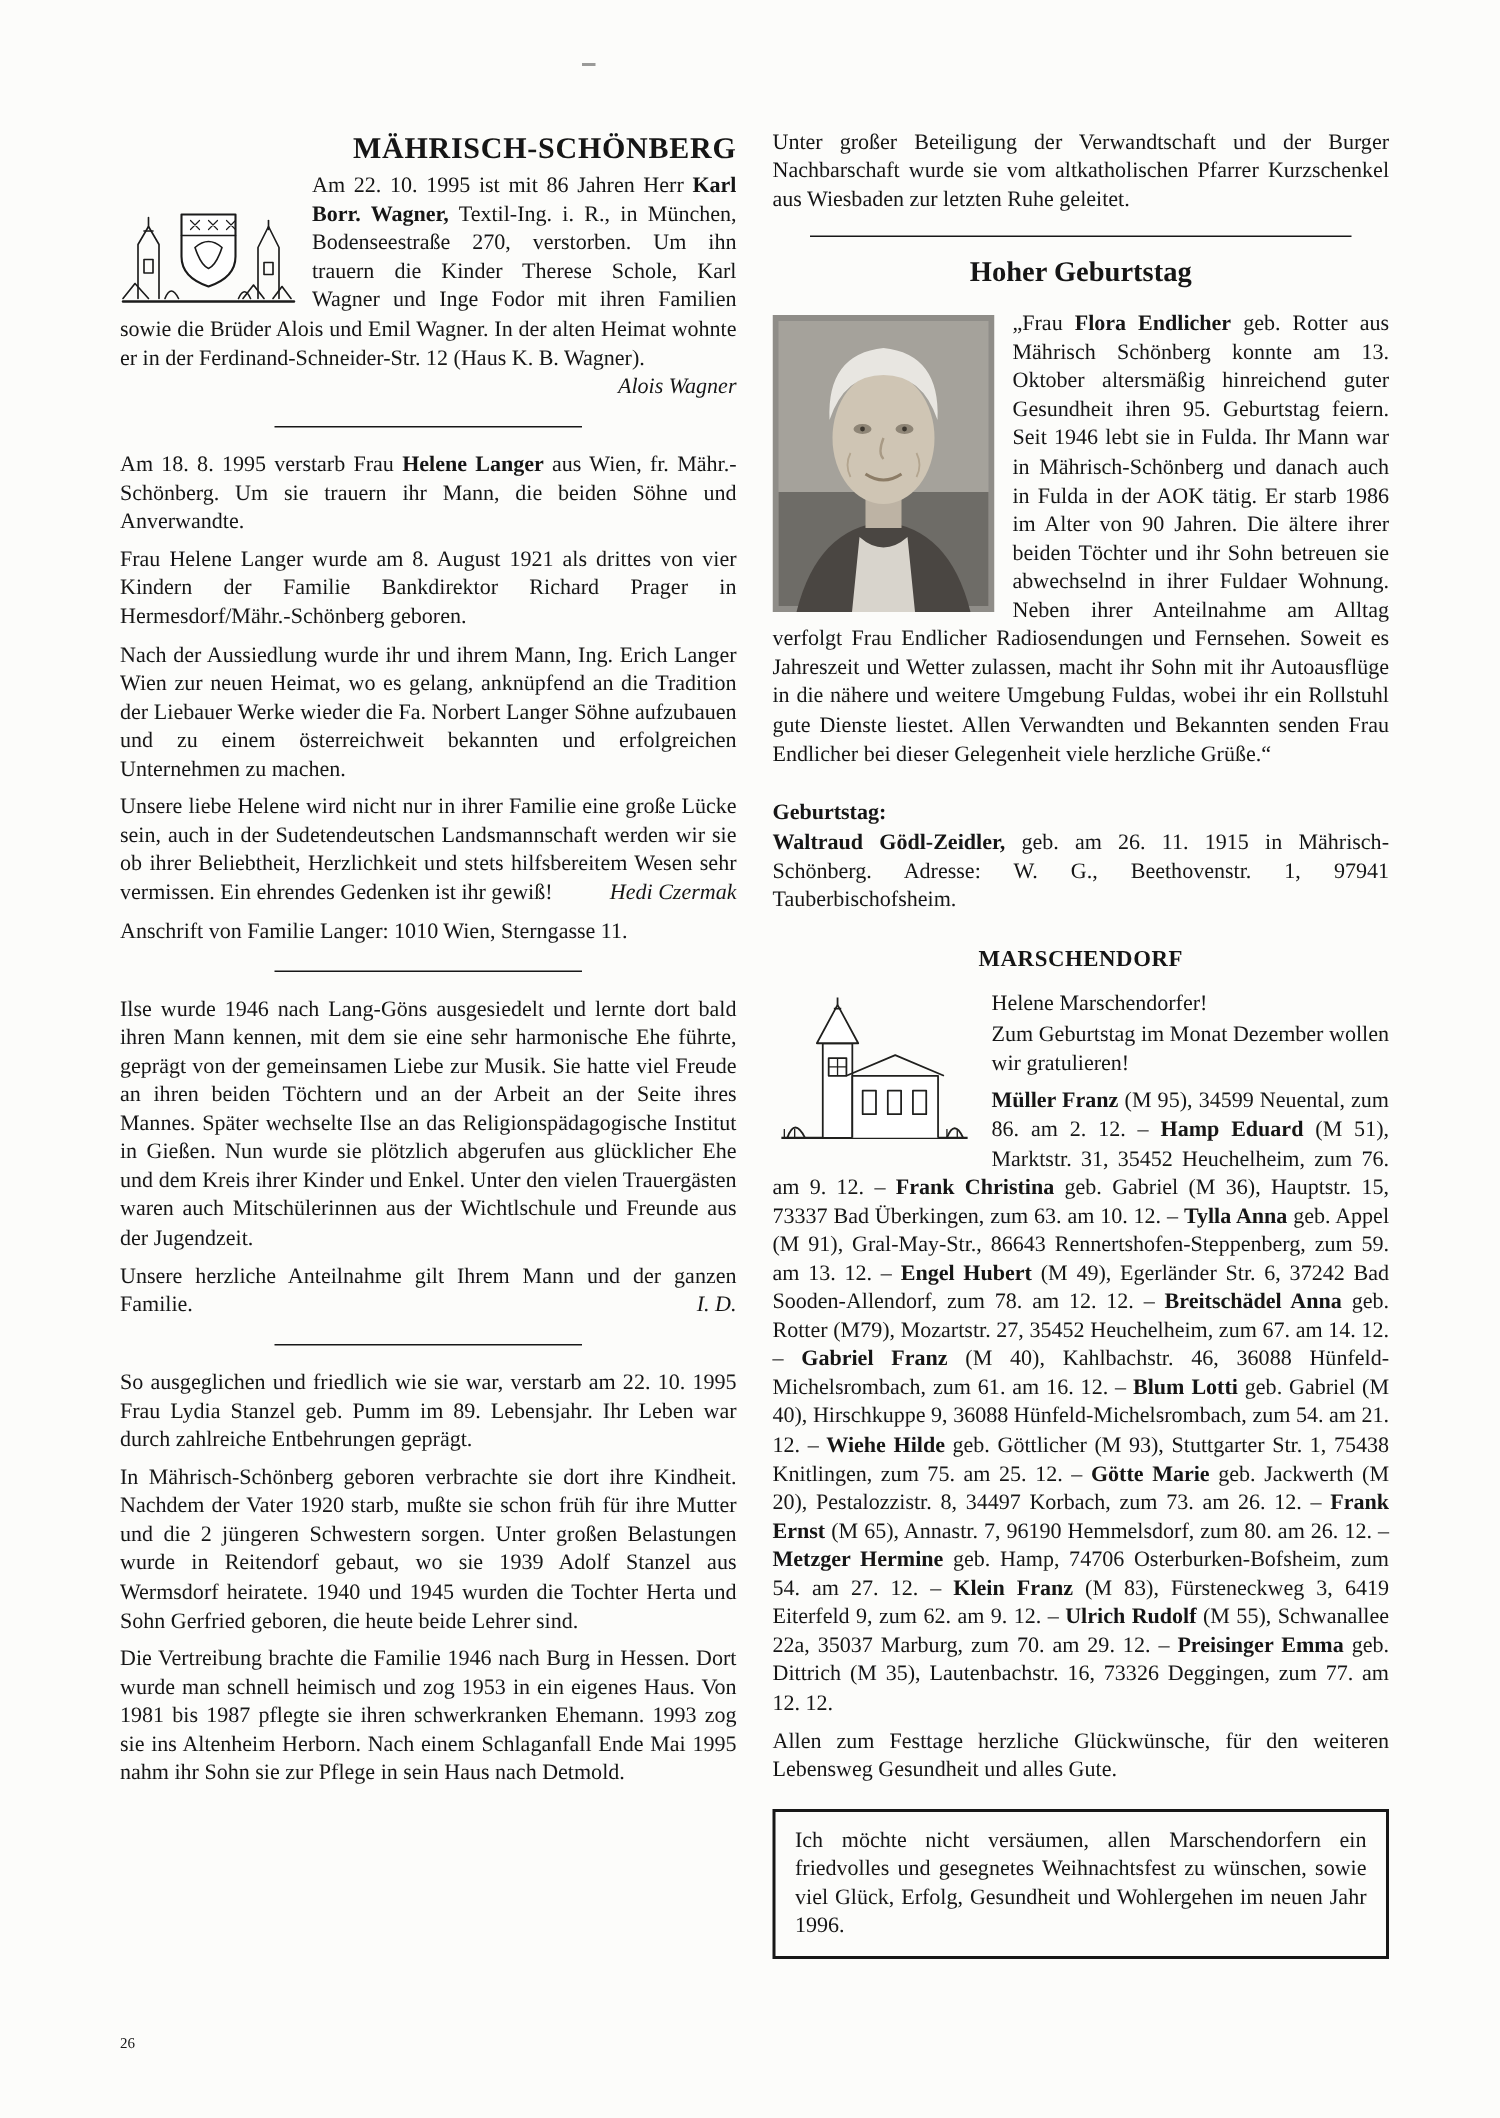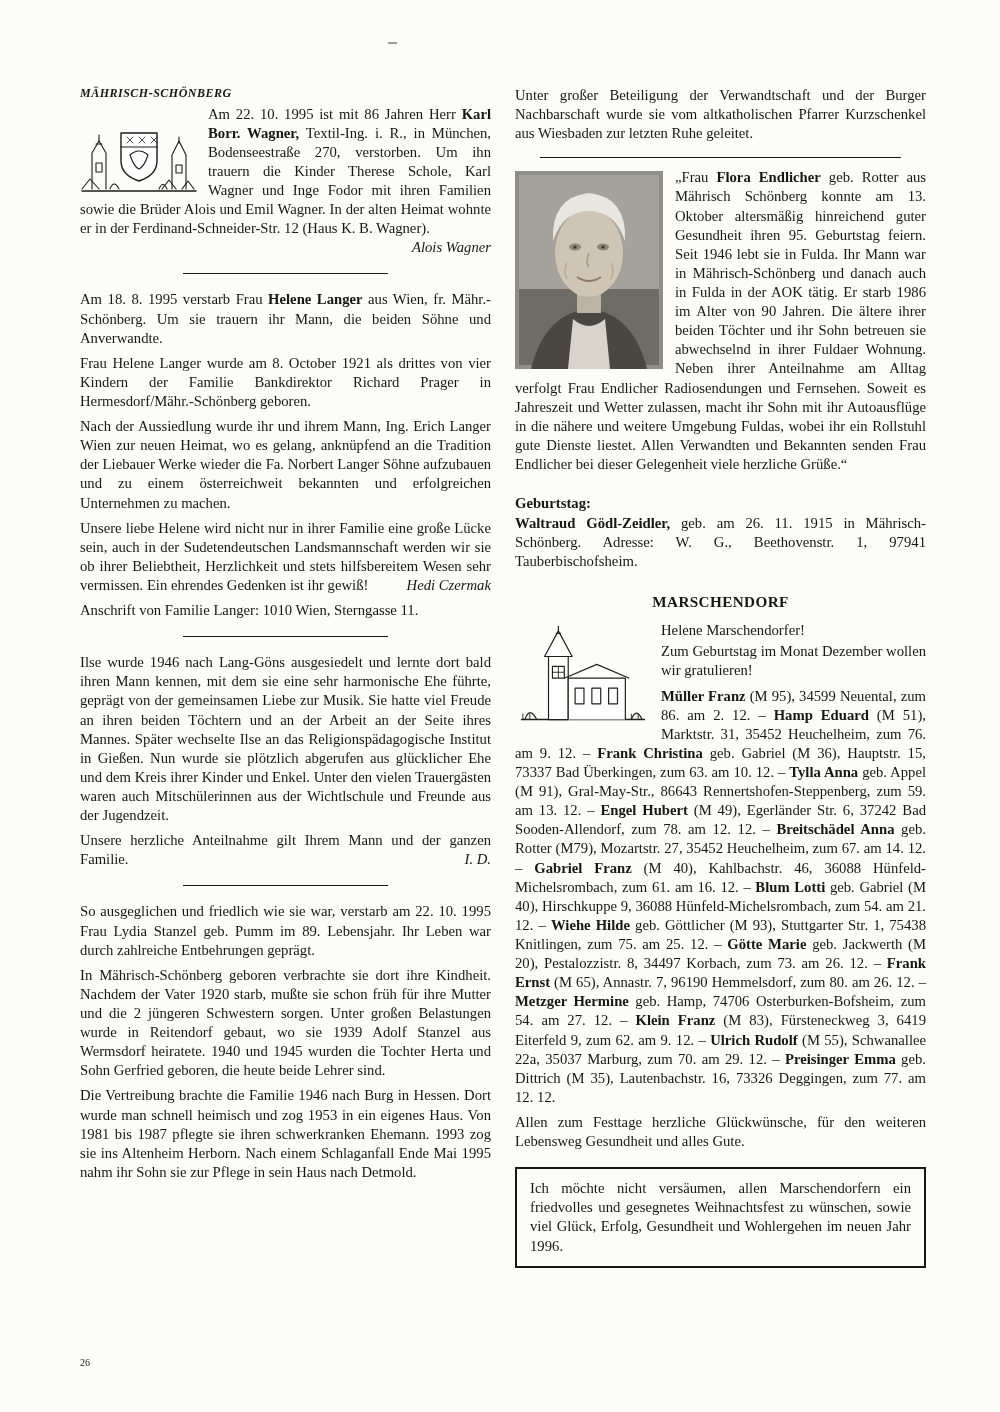--- a/index.html
+++ b/index.html
@@ -23,22 +23,22 @@
   }
   .columns { display: flex; gap: 24px; }
   .col {
     flex: 1 1 0; min-width: 0;
     font-size: 14.7px; line-height: 1.3;
     text-align: justify;
     hyphens: auto; -webkit-hyphens: auto;
   }
   .col-title {
     margin: 0 0 3px 0;
-    font-size: 12px; font-weight: bold;
-    text-align: left; letter-spacing: 0.5px; font-style: italic;
+    font-size: 20px; font-weight: bold;
+    text-align: right; letter-spacing: 0.5px;
   }
   .sub-title {
     margin: 0 0 3px 0;
     font-size: 15px; font-weight: bold;
     text-align: center;
   }
   .para { margin: 0 0 6px 0; }
   .sig { float: right; font-style: italic; margin-left: 16px; }
   .crest { float: left; width: 118px; margin: 2px 10px 2px 0; }
   .crest svg, .portrait svg, .church svg { display: block; width: 100%; height: auto; }
@@ -106,21 +106,21 @@
         <p class="para">
           <span><span>Am 22. 10. 1995 ist mit 86 Jahren Herr </span><span style="font-weight: bold;">Karl Borr. Wagner,</span><span> Textil-Ing. i. R., in München, Bodenseestraße 270, verstorben. Um ihn trauern die Kinder Therese Schole, Karl Wagner und Inge Fodor mit ihren Familien sowie die Brüder Alois und Emil Wagner. In der alten Heimat wohnte er in der Ferdinand-Schneider-Str. 12 (Haus K. B. Wagner).</span></span>
           <span class="sig">Alois Wagner</span>
         </p>
       </div>
 
       <hr class="rule">
 
       <div>
         <p class="para"><span>Am 18. 8. 1995 verstarb Frau </span><span style="font-weight: bold;">Helene Langer</span><span> aus Wien, fr. Mähr.-Schönberg. Um sie trauern ihr Mann, die beiden Söhne und Anverwandte.</span></p>
-        <p class="para">Frau Helene Langer wurde am 8. October 1921 als drittes von vier Kindern der Familie Bankdirektor Richard Prager in Hermesdorf/Mähr.-Schönberg geboren.</p>
+        <p class="para">Frau Helene Langer wurde am 8. August 1921 als drittes von vier Kindern der Familie Bankdirektor Richard Prager in Hermesdorf/Mähr.-Schönberg geboren.</p>
         <p class="para">Nach der Aussiedlung wurde ihr und ihrem Mann, Ing. Erich Langer Wien zur neuen Heimat, wo es gelang, anknüpfend an die Tradition der Liebauer Werke wieder die Fa. Norbert Langer Söhne aufzubauen und zu einem österreichweit bekannten und erfolgreichen Unternehmen zu machen.</p>
         <p class="para">
           <span>Unsere liebe Helene wird nicht nur in ihrer Familie eine große Lücke sein, auch in der Sudetendeutschen Landsmannschaft werden wir sie ob ihrer Beliebtheit, Herzlichkeit und stets hilfsbereitem Wesen sehr vermissen. Ein ehrendes Gedenken ist ihr gewiß!</span>
           <span class="sig">Hedi Czermak</span>
         </p>
         <p class="para">Anschrift von Familie Langer: 1010 Wien, Sterngasse 11.</p>
       </div>
 
       <hr class="rule">
 
@@ -141,20 +141,21 @@
       </div>
 
     </section>
 
     <section class="col">
 
       <p class="para">Unter großer Beteiligung der Verwandtschaft und der Burger Nachbarschaft wurde sie vom altkatholischen Pfarrer Kurzschenkel aus Wiesbaden zur letzten Ruhe geleitet.</p>
 
       <hr class="rule rule-wide">
 
+      <h2 class="hoher-title">Hoher Geburtstag</h2>
 
       <div class="clearfix">
         <span class="portrait">
           <svg viewBox="0 0 148 198" xmlns="http://www.w3.org/2000/svg">
             <rect width="148" height="198" fill="#8f8d88"></rect>
             <rect x="4" y="4" width="140" height="190" fill="#a5a29b"></rect>
             <rect x="4" y="118" width="140" height="76" fill="#6e6c67"></rect>
             <path d="M16 198 Q30 142 74 138 Q118 142 132 198 Z" fill="#4a4642"></path>
             <path d="M58 148 q16 14 32 0 l5 50 h-42 z" fill="#d8d4cc"></path>
             <rect x="62" y="114" width="24" height="28" fill="#bdb3a4"></rect>

